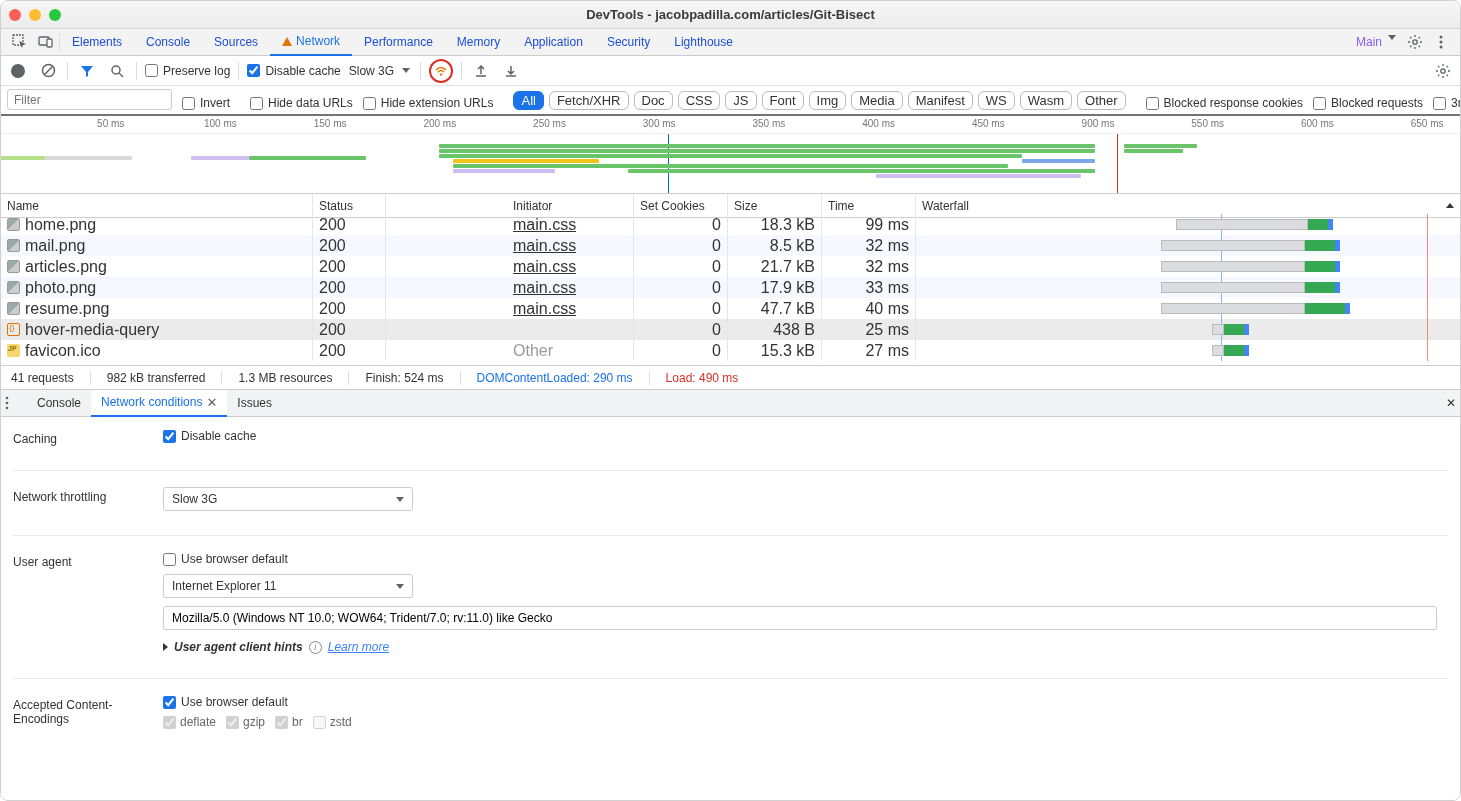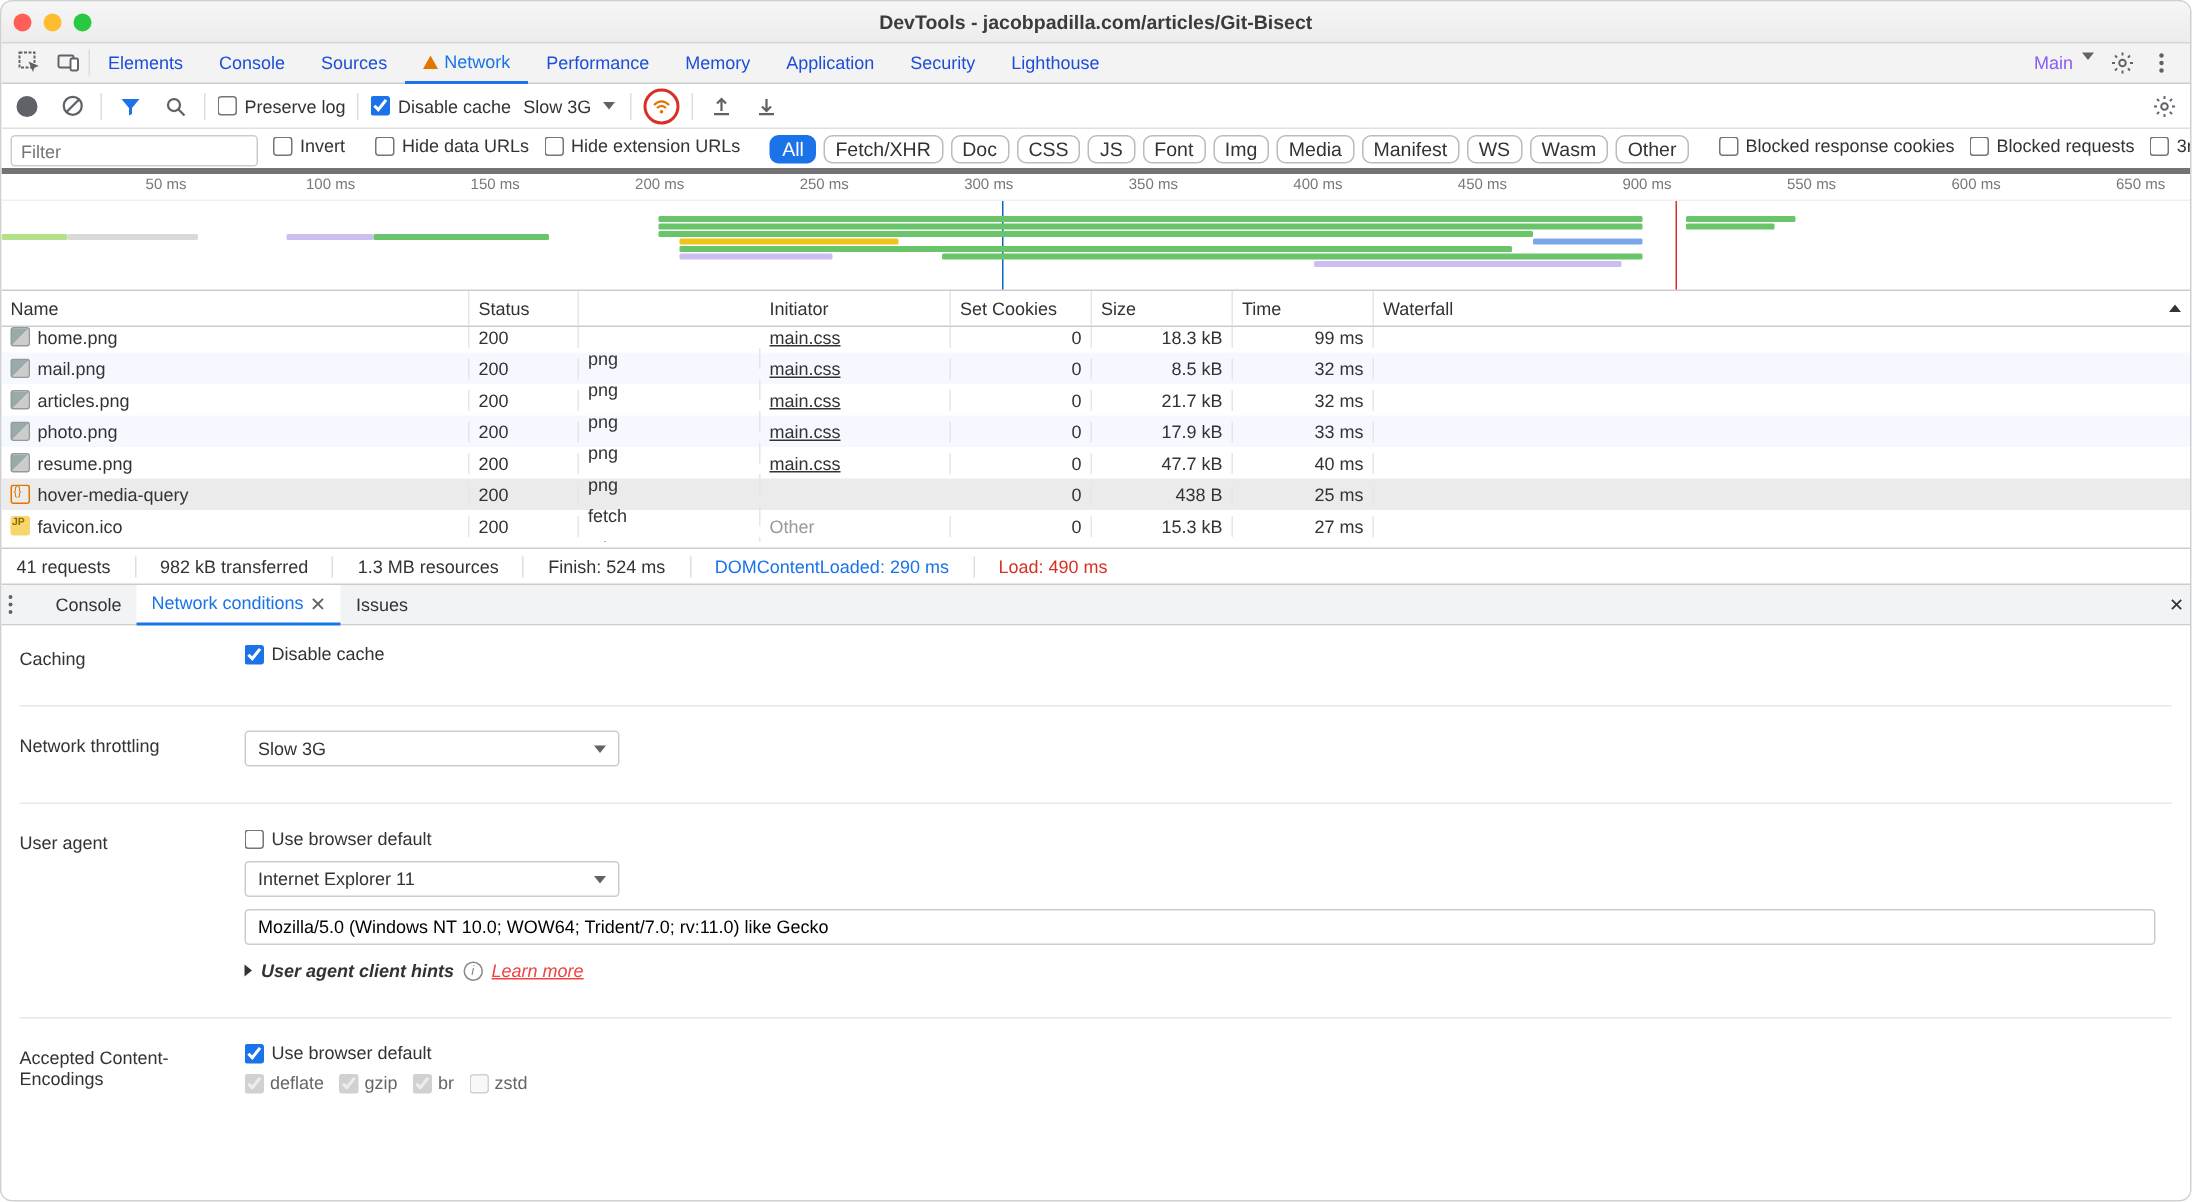--- a/index.html
+++ b/index.html
@@ -18,37 +18,37 @@
 .warn-tri { display:inline-block; width:0; height:0; border-left:5px solid transparent; border-right:5px solid transparent; border-bottom:9px solid #e37400; }
 .toolbar { height:30px; display:flex; align-items:center; gap:8px; padding:0 6px; border-bottom:1px solid #e0e0e0; background:#fff; }
 .toolbar .ibtn { width:22px; height:22px; display:flex; align-items:center; justify-content:center; color:#5f6368; border-radius:2px; }
 .record { width:14px; height:14px; border-radius:50%; background:#5f6368; border:2px solid #5f6368; }
 .divider { width:1px; height:18px; background:#ddd; }
 .chk { display:flex; align-items:center; gap:5px; color:#333; }
 .chk input { width:13px; height:13px; accent-color:#1a73e8; }
 .throttle-wrap { position:relative; display:flex; align-items:center; }
 .chev { position:absolute; right:2px; width:0; height:0; border-left:4px solid transparent; border-right:4px solid transparent; border-top:5px solid #5f6368; pointer-events:none; }
 .wifi-circle { width:24px; height:24px; border:2px solid #d93025; border-radius:50%; display:flex; align-items:center; justify-content:center; color:#e37400; position:relative; }
-.filterbar { height:30px; display:flex; align-items:flex-start; gap:10px; padding:4px 6px; border-bottom:4px solid #737373; background:#fff; white-space:nowrap; }
+.filterbar { height:30px; display:flex; align-items:flex-end; gap:10px; padding:4px 6px; border-bottom:2px solid #737373; background:#fff; white-space:nowrap; }
 .filter-input { width:165px; height:21px; border:1px solid #ccc; border-radius:3px; padding:0 6px; font-size:12px; }
 .pill-group { display:flex; gap:5px; }
 .pill { height:19px; padding:0 7px; border:1px solid #bbb; border-radius:6px; display:flex; align-items:center; font-size:13px; background:#fff; color:#333; }
 .pill.active { background:#1a73e8; color:#fff; border-color:#1a73e8; }
 .overview { height:78px; border-bottom:1px solid #ccc; position:relative; background:#fff; }
 .ruler { height:18px; position:relative; background:#fff; border-bottom:1px solid #f0f0f0; }
 .tick { position:absolute; top:2px; font-size:10px; color:#777; }
 .ovlayer { position:absolute; left:0; right:0; top:18px; bottom:0; }
 .bar { position:absolute; height:4px; border-radius:1px; }
 .vline { position:absolute; top:0; bottom:0; width:1px; }
 .table-wrap { height:172px; overflow:hidden; display:flex; flex-direction:column; border-bottom:1px solid #ccc; }
 .thead { height:24px; display:flex; border-bottom:1px solid #ccc; background:#fff; font-size:12px; color:#333; }
 .th,.td { padding:0 6px; display:flex; align-items:center; border-right:1px solid #e6e6e6; overflow:hidden; white-space:nowrap; }
 .c-name{width:312px;}.c-status{width:73px;}.c-type{width:121px;margin-top:28px;}.c-init{width:127px;}.c-cook{width:94px;justify-content:flex-end;}.c-size{width:94px;justify-content:flex-end;}.c-time{width:94px;justify-content:flex-end;}.c-wf{flex:1;border-right:none;position:relative;}
 .tbody { flex:1; overflow:hidden; }
-.row { height:21px; display:flex; font-size:12px;align-items:center; }
+.row { height:21px; display:flex; font-size:16px; }
 .row:nth-child(even){background:#f5f9ff;}
 .row.sel{background:#ebebeb;}
 .row .td a { color:#333; text-decoration:underline; }
 .ficon{width:13px;height:13px;margin-right:5px;flex-shrink:0;border-radius:2px;}
 .ficon.img{background:linear-gradient(135deg,#9aa 50%,#ccc 50%);border:1px solid #999;}
 .ficon.js{background:#f7d66b;position:relative;}
 .ficon.js::after{content:'JP';font-size:7px;position:absolute;top:1px;left:1px;color:#8a6d00;font-weight:bold;}
 .ficon.fetch{width:13px;height:13px;border:1.5px solid #e37400;border-radius:2px;margin-right:5px;position:relative;}
 .ficon.fetch::after{content:'{}';font-size:8px;color:#e37400;position:absolute;top:-1px;left:1px;}
 .wf-bar{position:absolute;height:11px;top:5px;display:flex;}
@@ -64,21 +64,21 @@
 .form-row { display:flex; align-items:flex-start; margin-bottom:24px; }
 .form-row .lbl { width:150px; padding-top:3px; color:#333; font-size:12px; }
 .form-row .ctrl { flex:1; }
 .select-box { width:250px; height:24px; border:1px solid #ccc; border-radius:3px; padding:0 8px; display:flex; align-items:center; justify-content:space-between; background:#fff; position:relative; }
 .ua-input { width:1274px; max-width:calc(100% - 0px); height:24px; border:1px solid #ccc; border-radius:3px; padding:0 8px; font-size:12px; margin-top:8px; }
 .hint-row { display:flex; align-items:center; gap:6px; margin-top:10px; font-size:12px;font-style:italic; }
 .hint-row .tri{width:0;height:0;border-top:4px solid transparent;border-bottom:4px solid transparent;border-left:5px solid #333;}
 .encodings { display:flex; gap:10px; margin-top:6px; }
 .encodings label{display:flex;align-items:center;gap:4px;color:#666;}
 .encodings input{accent-color:#888;}
-a.link{color:#ef4444;text-decoration:underline;}
+a.link{color:#3b82f6;text-decoration:underline;}
 svg{display:block;}
 .muted{color:#999;}
 hr.sep-line{border:none;border-top:1px solid #e8e8e8;margin:8px 0 16px;}
 </style>
 </head>
 <body>
 
 <div class="titlebar">
   <div class="traffic">
     <div class="dot red"></div>

